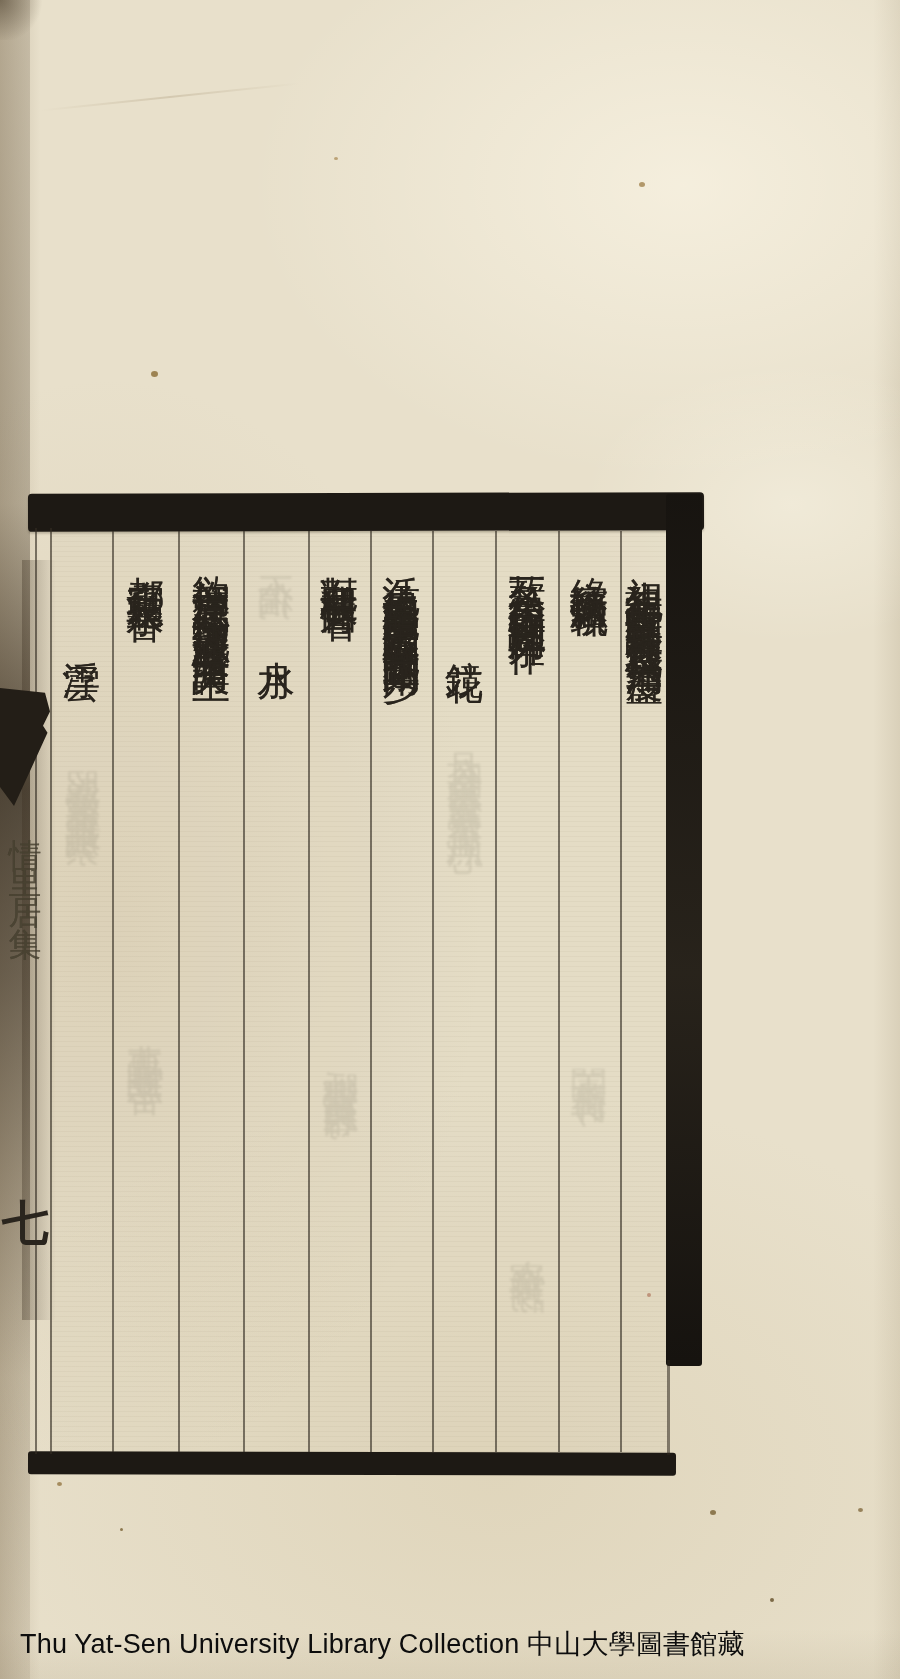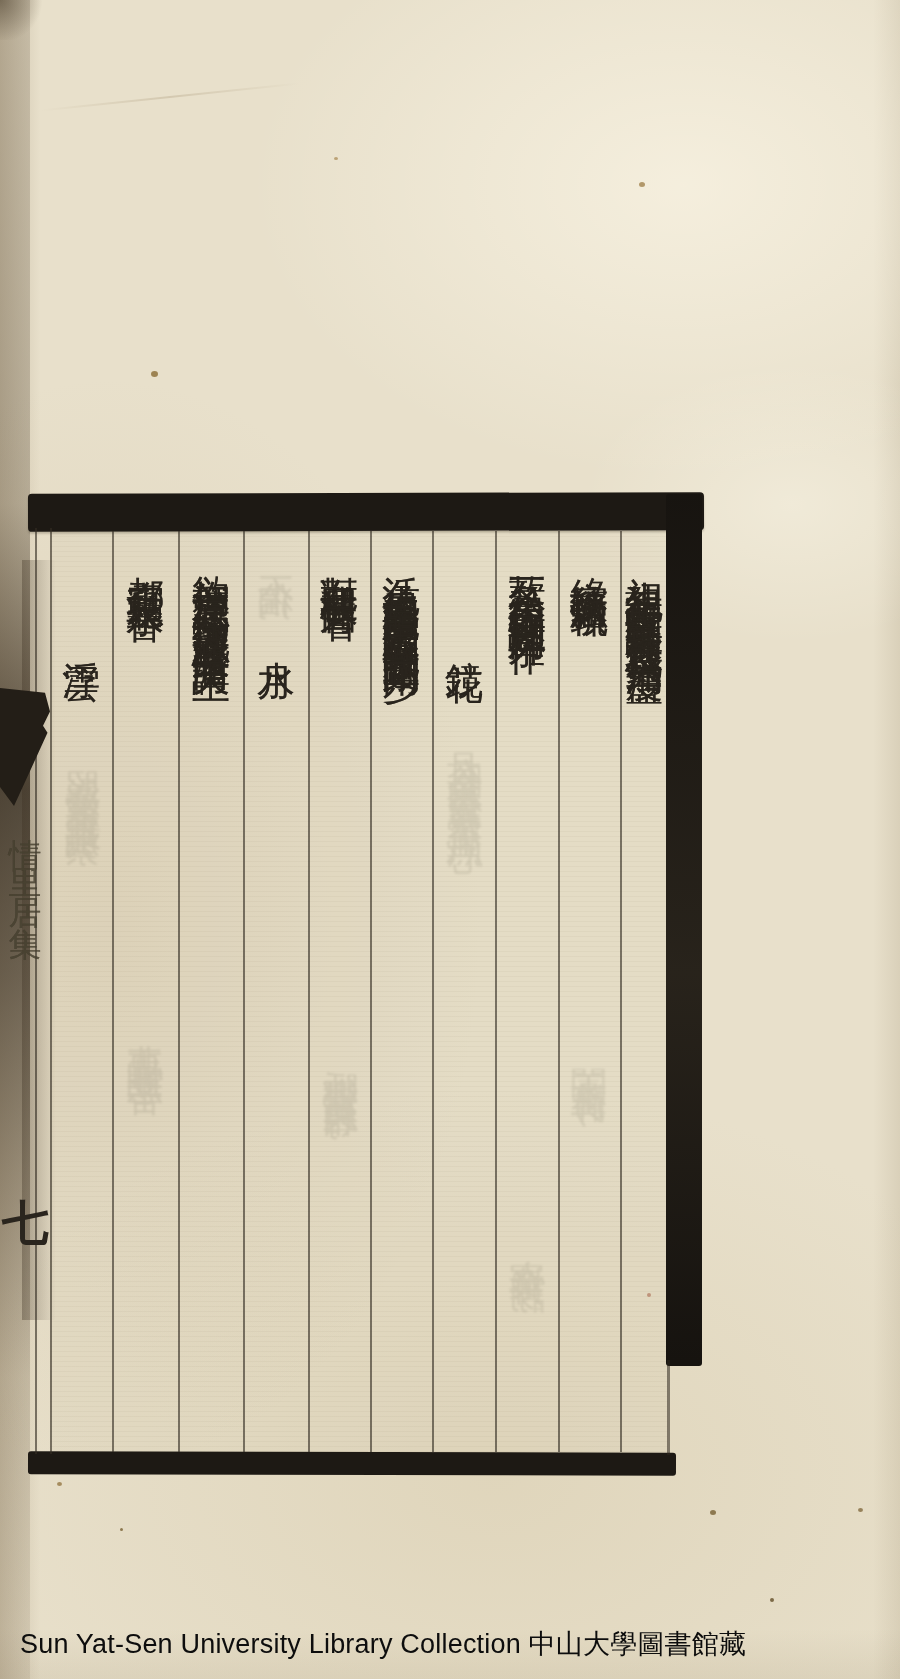--- a/index.html
+++ b/index.html
@@ -114,15 +114,15 @@
   <div class="spot" style="left:639px;top:182px;width:6px;height:5px;background:#b2986a;"></div>
   <div class="spot" style="left:334px;top:157px;width:4px;height:3px;background:#bba276;"></div>
   <div class="spot" style="left:710px;top:1510px;width:6px;height:5px;background:#8d7950;"></div>
   <div class="spot" style="left:858px;top:1508px;width:5px;height:4px;background:#96815a;"></div>
   <div class="spot" style="left:57px;top:1482px;width:5px;height:4px;background:#a58c5e;"></div>
   <div class="spot" style="left:770px;top:1598px;width:4px;height:4px;background:#7c6a47;"></div>
   <div class="spot" style="left:647px;top:1293px;width:4px;height:4px;background:#a9674f;opacity:.6;"></div>
   <div class="spot" style="left:120px;top:1528px;width:3px;height:3px;background:#8d7950;"></div>
   <div class="abs" style="left:40px;top:96px;width:260px;height:2px;background:linear-gradient(90deg,rgba(150,130,95,.0),rgba(150,130,95,.25),rgba(150,130,95,0));transform:rotate(-6deg);"></div>
 
-  <div id="caption">Sun Yat-Sen University Library Collection 中山大學圖書館藏</div>
+  <div id="caption">Thu Yat-Sen University Library Collection 中山大學圖書館藏</div>
 
 </div>
 
 </body></html>

